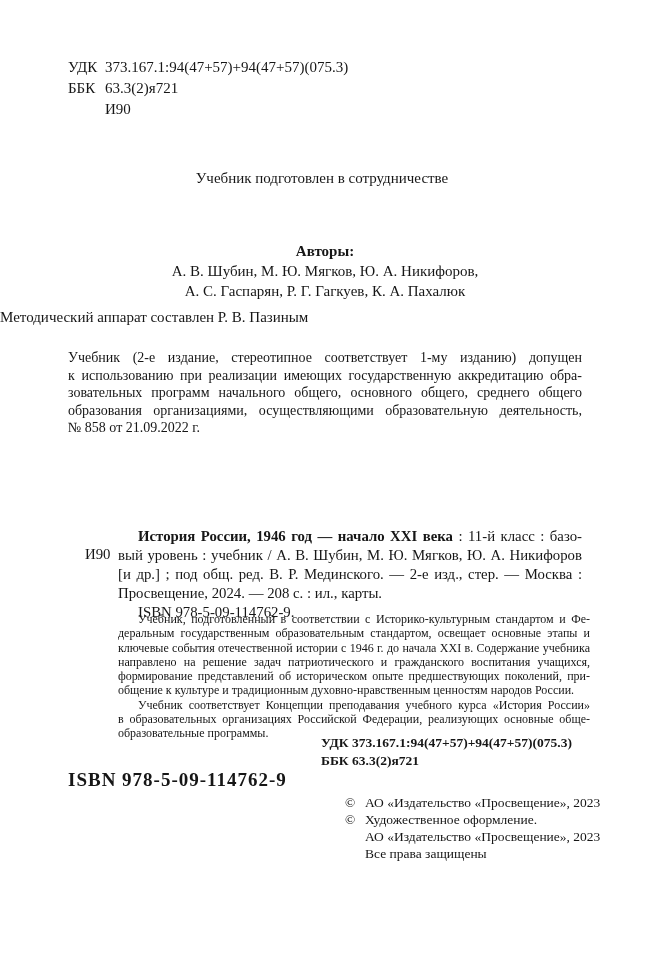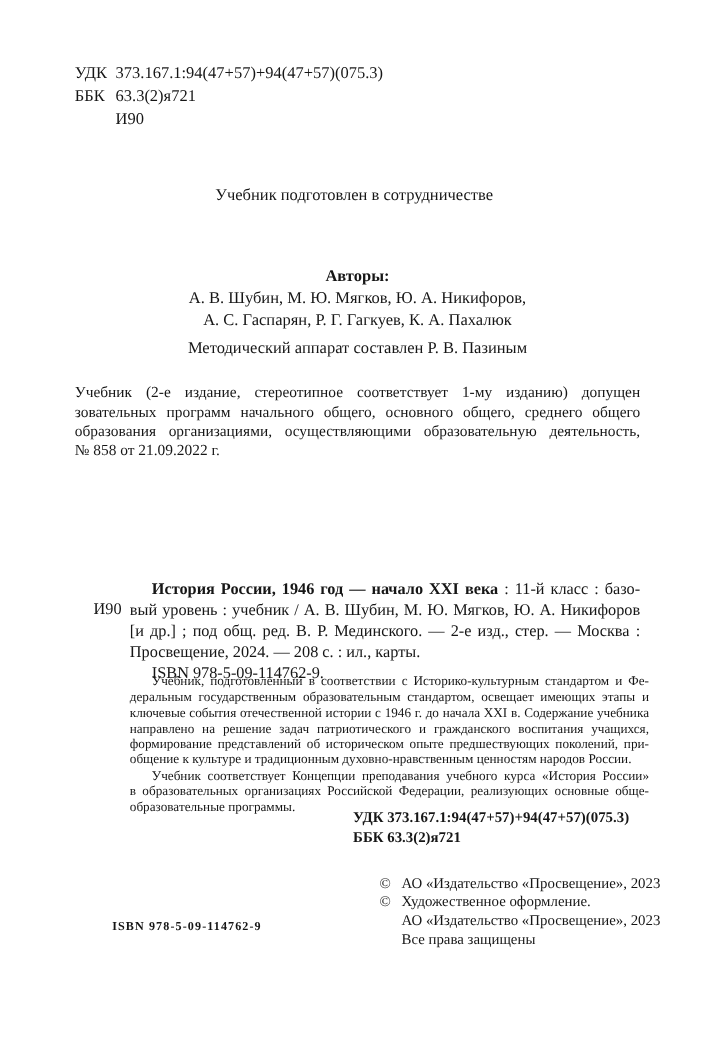--- a/index.html
+++ b/index.html
@@ -12,38 +12,38 @@
   }
   .abs { position: absolute; }
 
   #top-codes { left: 68px; top: 57px; font-size: 15px; line-height: 21px; }
   #top-codes .row { display: flex; }
   #top-codes .lbl { width: 37px; flex: 0 0 37px; }
 
   #coop { left: 0; top: 168px; width: 644px; text-align: center; font-size: 15px; line-height: 20px; }
   #authors { left: 0; top: 241px; width: 650px; text-align: center; font-size: 15px; line-height: 20px; }
   #authors .head { font-weight: bold; }
-  #method { left: 0; top: 309px; width: 650px; text-align: center; font-size: 15px; }
+  #method { left: 0; top: 309px; width: 650px; text-align: left; font-size: 15px; }
 
   #para { left: 68px; top: 349px; width: 514px; font-size: 14px; line-height: 17.6px; }
 
   #bib { left: 68px; top: 527px; width: 514px; padding-left: 50px; box-sizing: border-box;
          font-size: 14.8px; line-height: 19px; }
   #bib .tline.ind { text-indent: 20px; }
   #bib-code { left: 85px; top: 546px; font-size: 14.8px; }
 
   #annot { left: 118px; top: 612px; width: 472px; font-size: 12px; line-height: 14.3px; }
   #annot .tline.ind { text-indent: 20px; }
 
   .just .tline { text-align: justify; text-align-last: justify; }
   .just .tline.nojust { text-align-last: left; }
 
   #bottom-codes { left: 321px; top: 734px; font-size: 13.5px; font-weight: bold; line-height: 17.5px; }
 
-  #isbn { left: 68px; top: 836px; font-size: 11px; font-weight: bold; letter-spacing: 1px; margin-left: 34px; }
+  #isbn { left: 68px; top: 769px; font-size: 19px; font-weight: bold; letter-spacing: 1px; }
 
   #copyright { left: 345px; top: 794px; font-size: 13.5px; line-height: 17px; }
   #copyright .sym { display: inline-block; width: 20px; }
 </style>
 </head>
 <body>
 
 <div class="abs" id="top-codes">
   <div class="row">
     <span class="lbl">УДК</span>
@@ -66,38 +66,39 @@
 <div class="abs" id="authors">
   <div class="head">Авторы:</div>
   <div>А. В. Шубин, М. Ю. Мягков, Ю. А. Никифоров,</div>
   <div>А. С. Гаспарян, Р. Г. Гагкуев, К. А. Пахалюк</div>
 </div>
 
 <div class="abs" id="method">Методический аппарат составлен Р. В. Пазиным</div>
 
 <div class="abs just" id="para">
     <div class="tline">Учебник (2-е издание, стереотипное соответствует 1-му изданию) допущен</div>
+    <div class="tline">к использованию при реализации имеющих государственную аккредитацию обра-</div>
     <div class="tline">зовательных программ начального общего, основного общего, среднего общего</div>
     <div class="tline">образования организациями, осуществляющими образовательную деятельность,</div>
     <div class="tline nojust">№ 858 от 21.09.2022 г.</div>
   </div>
 
 <div class="abs" id="bib-code">И90</div>
 
 <div class="abs just" id="bib">
     <div class="tline ind"><b>История России, 1946 год — начало XXI века</b> : 11-й класс : базо-</div>
     <div class="tline">вый уровень : учебник / А. В. Шубин, М. Ю. Мягков, Ю. А. Никифоров</div>
     <div class="tline">[и др.] ; под общ. ред. В. Р. Мединского. — 2-е изд., стер. — Москва :</div>
     <div class="tline nojust">Просвещение, 2024. — 208 с. : ил., карты.</div>
     <div class="tline ind nojust">ISBN 978-5-09-114762-9.</div>
   </div>
 
 <div class="abs just" id="annot">
     <div class="tline ind">Учебник, подготовленный в соответствии с Историко-культурным стандартом и Фе-</div>
-    <div class="tline">деральным государственным образовательным стандартом, освещает имеющих этапы и</div>
+    <div class="tline">деральным государственным образовательным стандартом, освещает основные этапы и</div>
     <div class="tline">ключевые события отечественной истории с 1946 г. до начала XXI в. Содержание учебника</div>
     <div class="tline">направлено на решение задач патриотического и гражданского воспитания учащихся,</div>
     <div class="tline">формирование представлений об историческом опыте предшествующих поколений, при-</div>
     <div class="tline nojust">общение к культуре и традиционным духовно-нравственным ценностям народов России.</div>
     <div class="tline ind">Учебник соответствует Концепции преподавания учебного курса «История России»</div>
     <div class="tline">в образовательных организациях Российской Федерации, реализующих основные обще-</div>
     <div class="tline nojust">образовательные программы.</div>
   </div>
 
 <div class="abs" id="bottom-codes">

